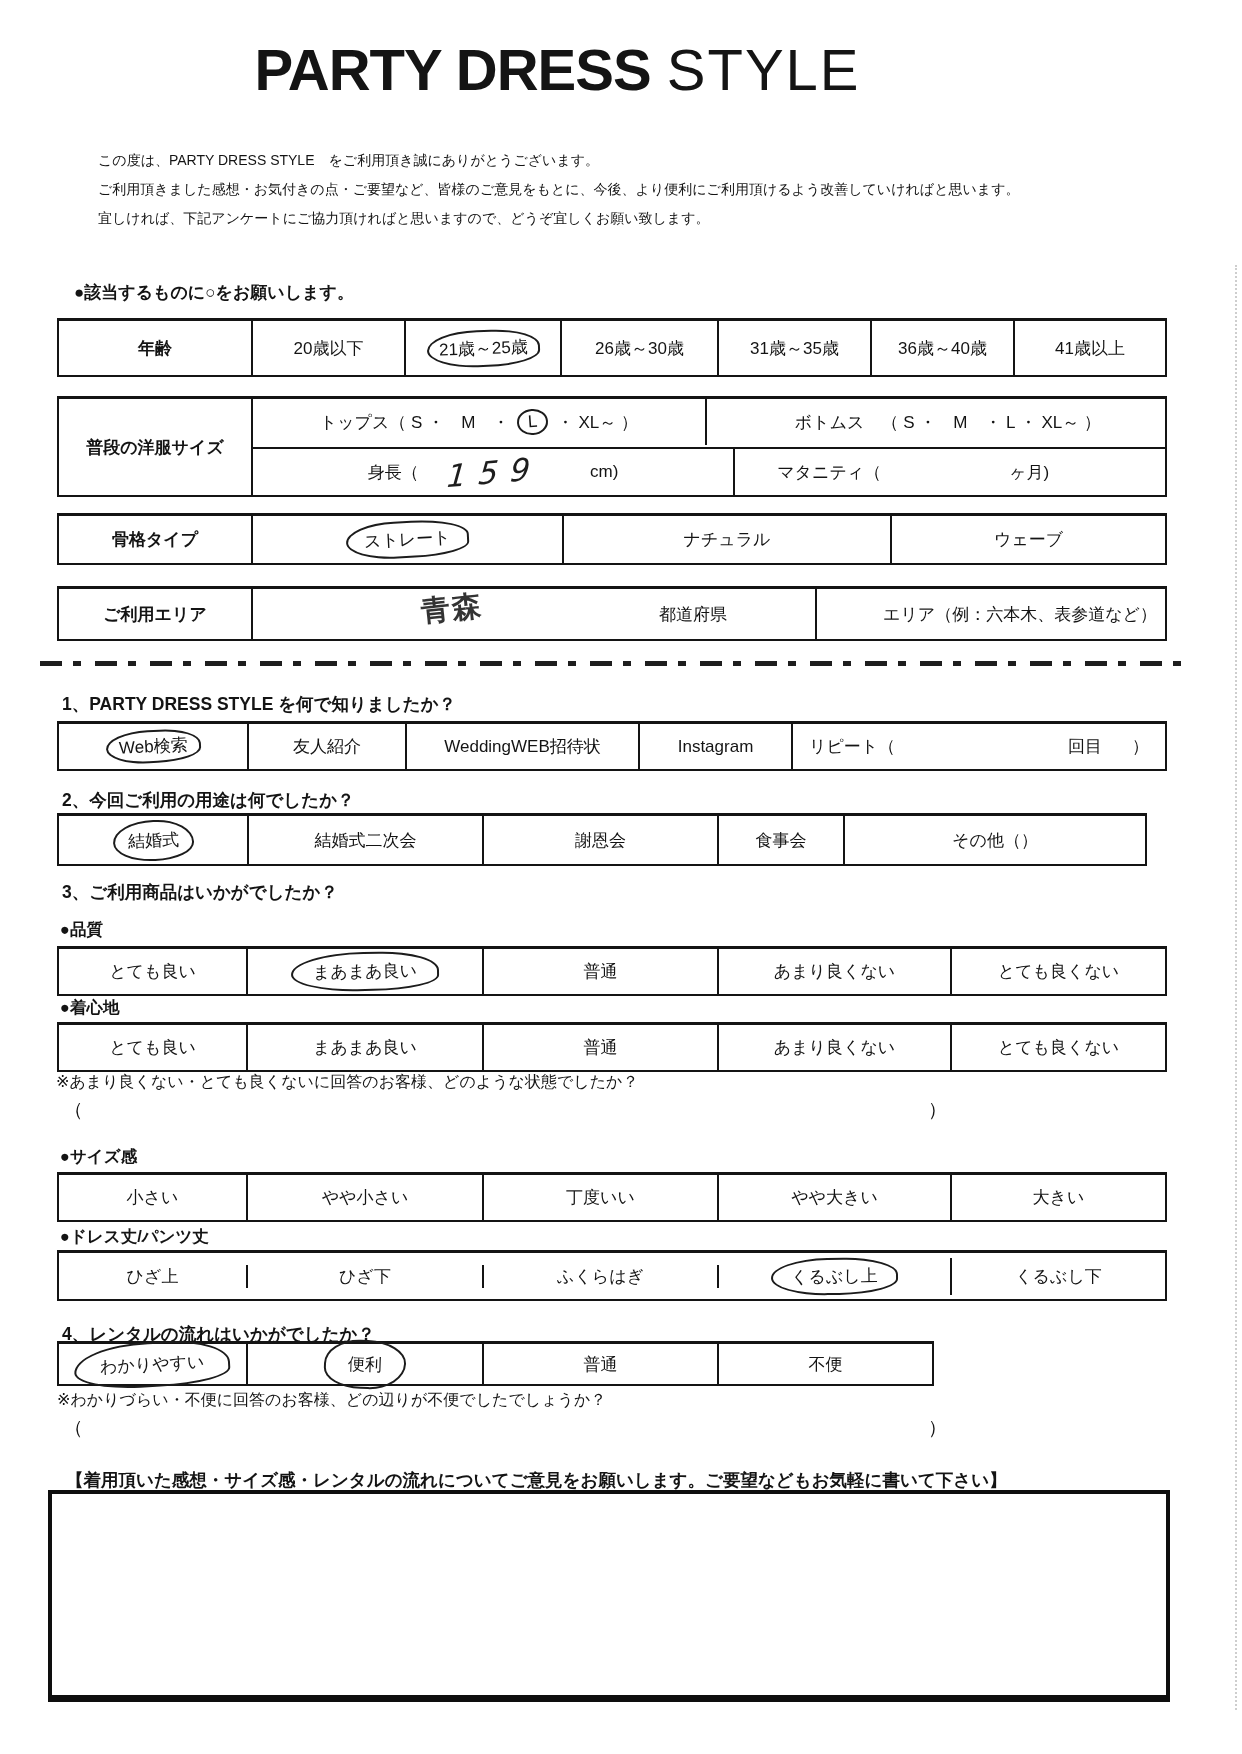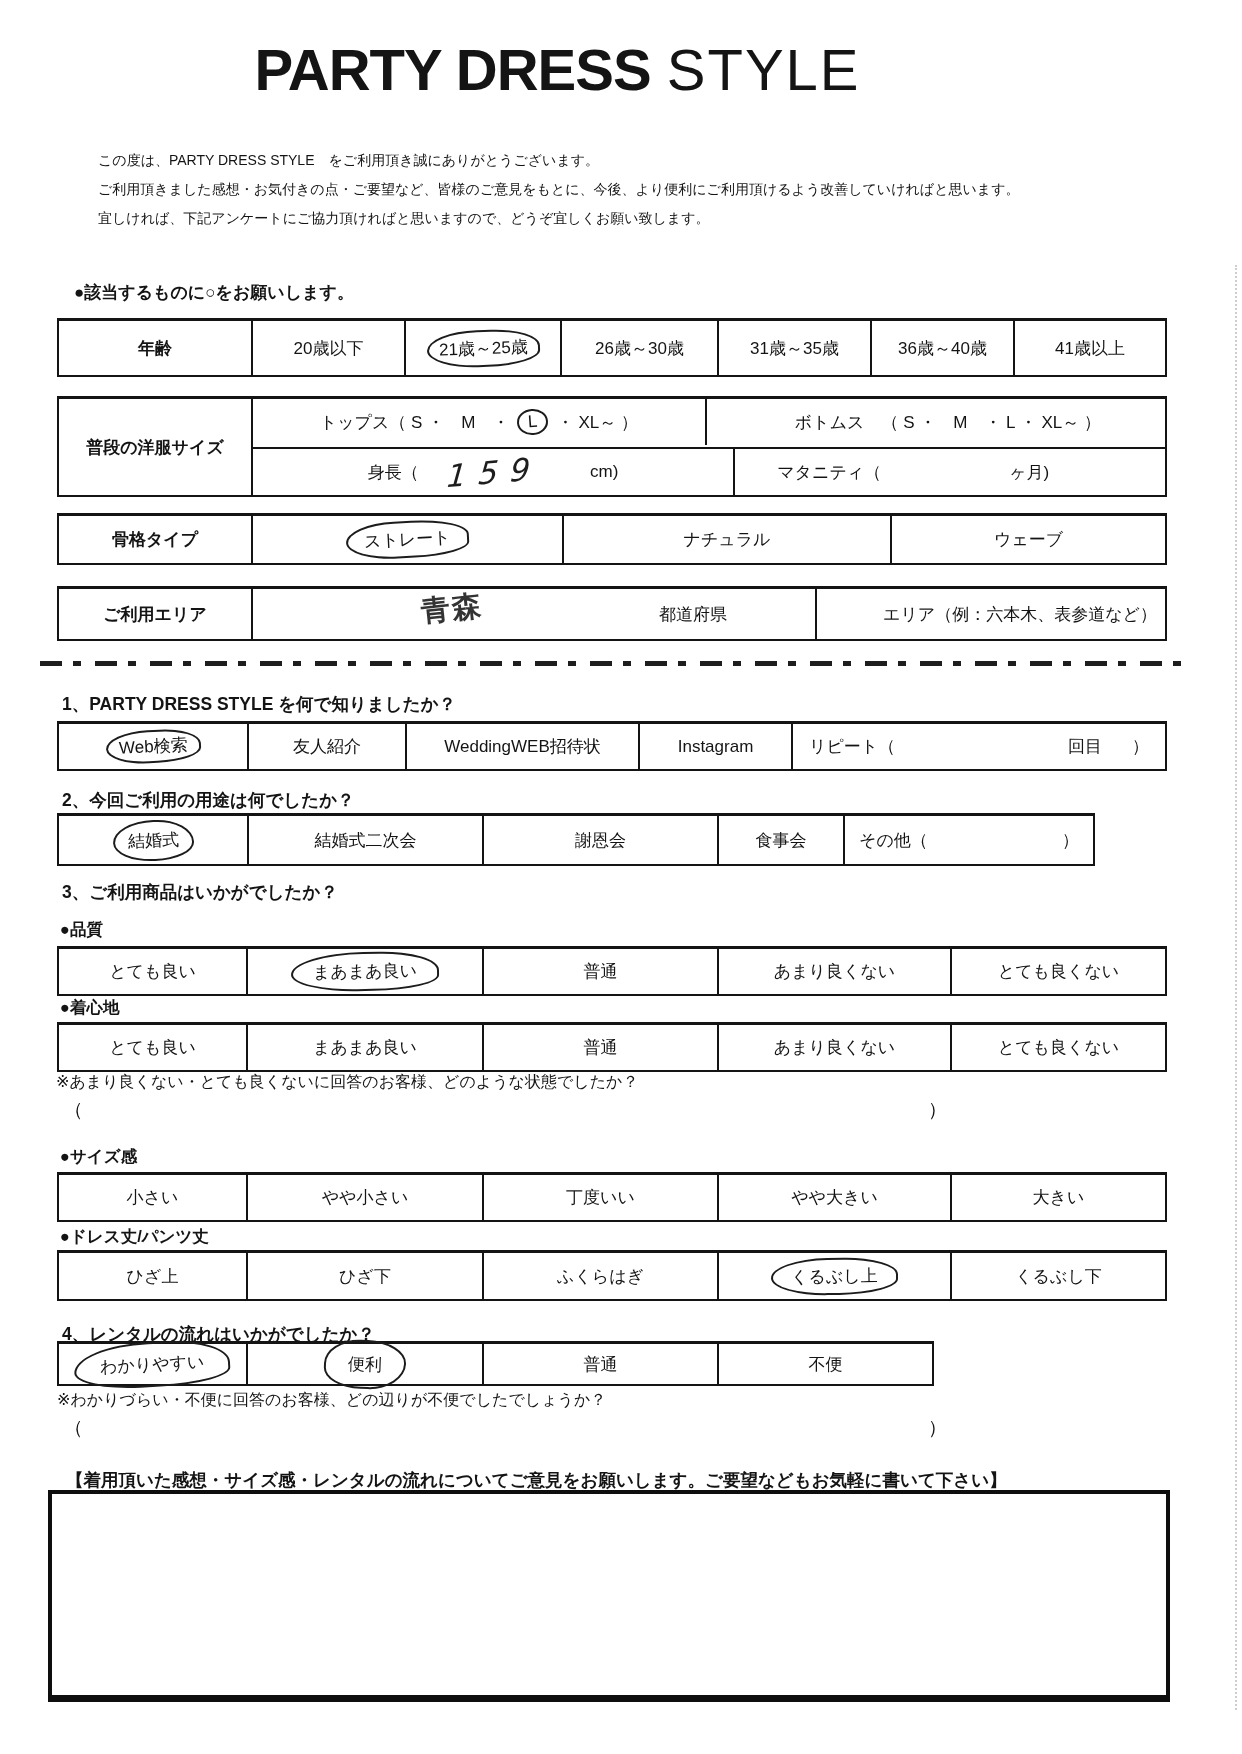--- a/index.html
+++ b/index.html
@@ -144,21 +144,21 @@
   </div>
 
   <div class="abs qhead" style="top:788px;left:62px;">2、今回ご利用の用途は何でしたか？</div>
   <div class="tbl" style="top:813px;height:48px;">
     <div class="cell" style="width:190px">
       <span class="circ circ-wedding">結婚式</span>
     </div>
     <div class="cell" style="width:235px">結婚式二次会</div>
     <div class="cell" style="width:235px">謝恩会</div>
     <div class="cell" style="width:126px">食事会</div>
-    <div class="cell last" style="width:248px;justify-content:space-between;padding:0 14px;">
+    <div class="cell last" style="width:300px;padding:0 14px;">
       <span>その他（</span>
       <span>）</span>
     </div>
   </div>
 
   <div class="abs qhead" style="top:880px;left:62px;">3、ご利用商品はいかがでしたか？</div>
 
   <div class="abs sublab" style="top:919px;left:60px;">●品質</div>
   <div class="tbl" style="top:946px;height:45px;">
     <div class="cell" style="width:189px">とても良い</div>
@@ -186,21 +186,21 @@
   <div class="abs sublab" style="top:1146px;left:60px;">●サイズ感</div>
   <div class="tbl" style="top:1172px;height:45px;">
     <div class="cell" style="width:189px">小さい</div>
     <div class="cell" style="width:236px">やや小さい</div>
     <div class="cell" style="width:235px">丁度いい</div>
     <div class="cell" style="width:233px">やや大きい</div>
     <div class="cell last" style="width:213px">大きい</div>
   </div>
 
   <div class="abs sublab" style="top:1226px;left:60px;">●ドレス丈/パンツ丈</div>
-  <div class="tbl" style="top:1250px;height:46px;">
+  <div class="tbl" style="top:1250px;height:46px;align-items:center;">
     <div class="cell" style="width:189px">ひざ上</div>
     <div class="cell" style="width:236px">ひざ下</div>
     <div class="cell" style="width:235px">ふくらはぎ</div>
     <div class="cell" style="width:233px">
       <span class="circ circ-ankle">くるぶし上</span>
     </div>
     <div class="cell last" style="width:213px">くるぶし下</div>
   </div>
 
   <div class="abs qhead" style="top:1322px;left:62px;">4、レンタルの流れはいかがでしたか？</div>

